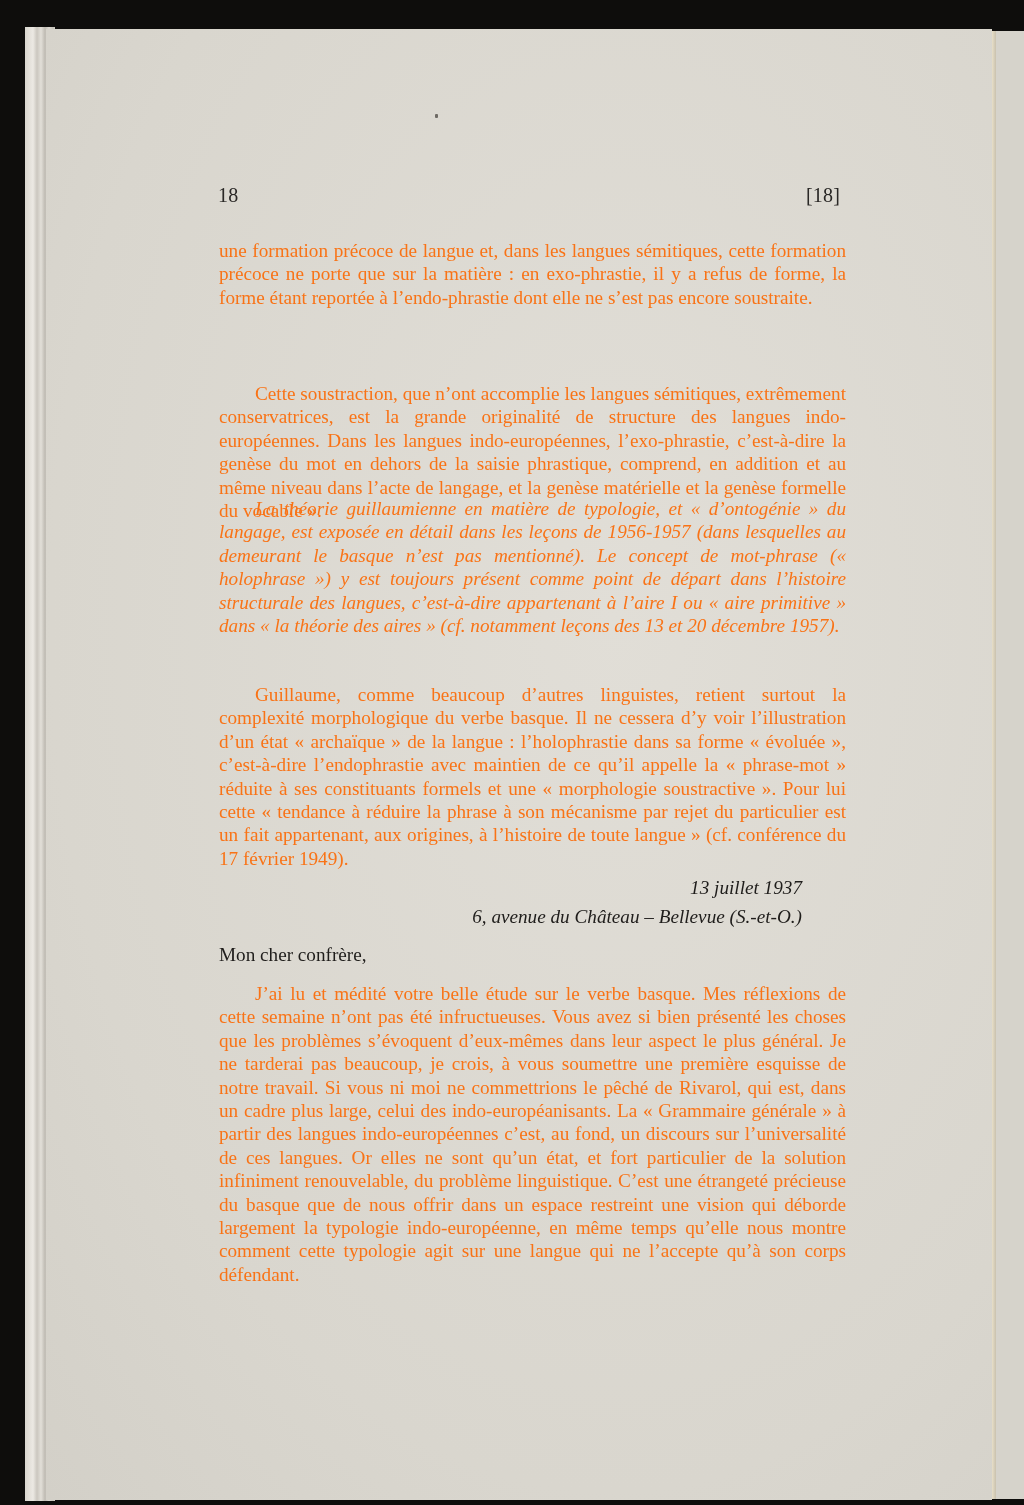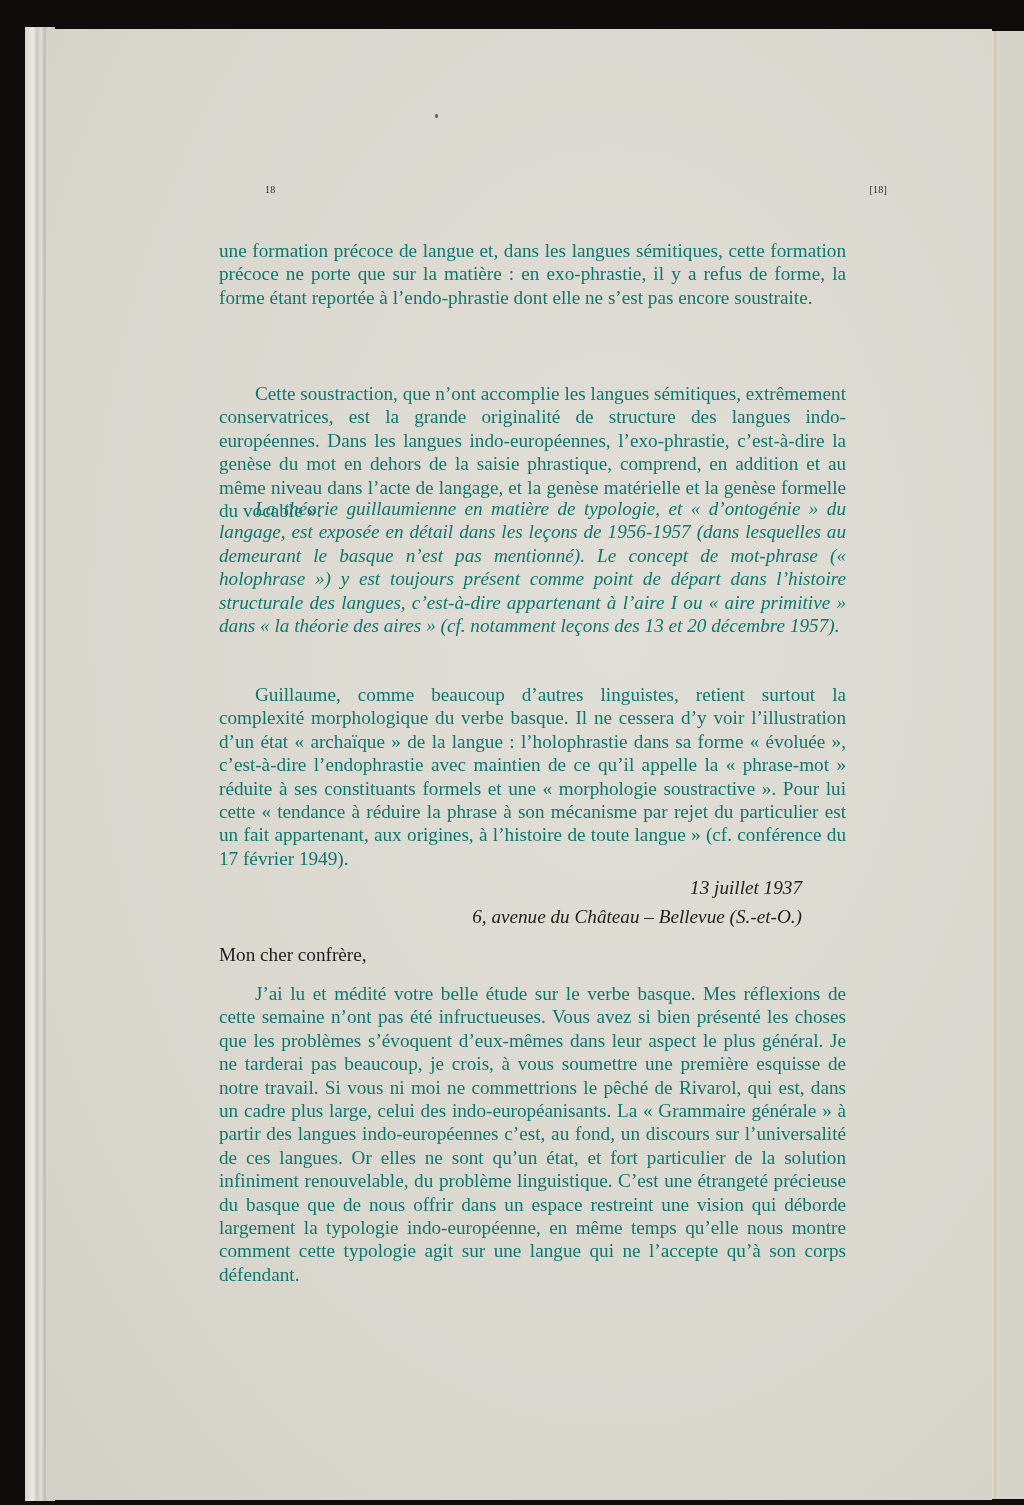--- a/index.html
+++ b/index.html
@@ -24,29 +24,29 @@
   .next-page {
     position: absolute; left: 996px; top: 31px; width: 28px; height: 1468px;
     background: #d6d3cb;
   }
   .speck {
     position: absolute; left: 435px; top: 114px; width: 3px; height: 4px;
     background: #6e6a64; border-radius: 1px;
   }
   .running-head {
     position: absolute; top: 184px; left: 218px; width: 622px; height: 22px;
-    color: #2a2826; font-size: 10px; letter-spacing: 0.2px; margin-left: 47px;
+    color: #2a2826; font-size: 20px; letter-spacing: 0.2px;
   }
   .running-head .folio-left { position: absolute; left: 0; top: 0; }
   .running-head .title { position: absolute; left: 0; right: 0; top: 0; text-align: center; }
   .running-head .folio-right { position: absolute; right: 0; top: 0; text-align: center; }
 
   .body-text {
     position: absolute; left: 219px; width: 627px;
-    color: #0f766e; font-size: 19.2px; line-height: 23.4px;
+    color: #f97316; font-size: 19.2px; line-height: 23.4px;
     text-align: justify; hyphens: none;
   }
   .body-text p { margin: 0; }
   .body-text .indent { text-indent: 36px; }
 
   .para-1 { top: 239px; }
   .para-2 { top: 356px; margin-top: 26px; }
   .para-3 { top: 497px; font-style: italic; }
   .para-4 { top: 661px; margin-top: 22px; }
 

